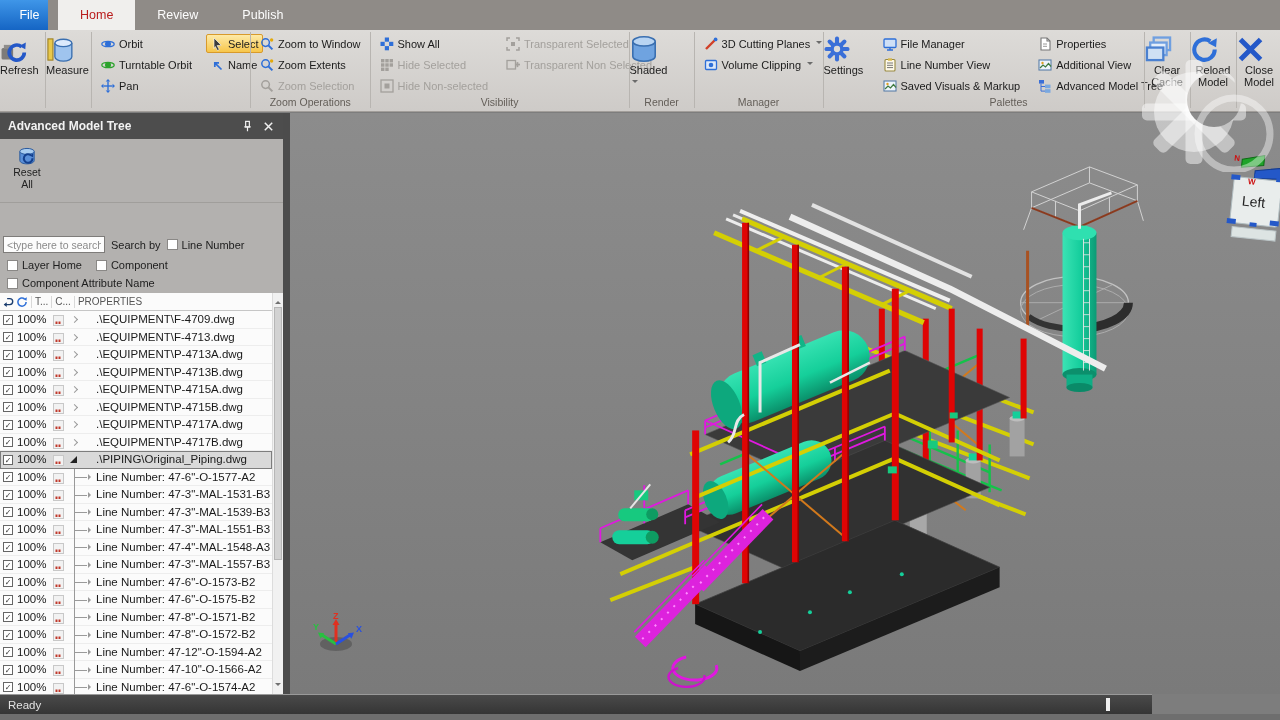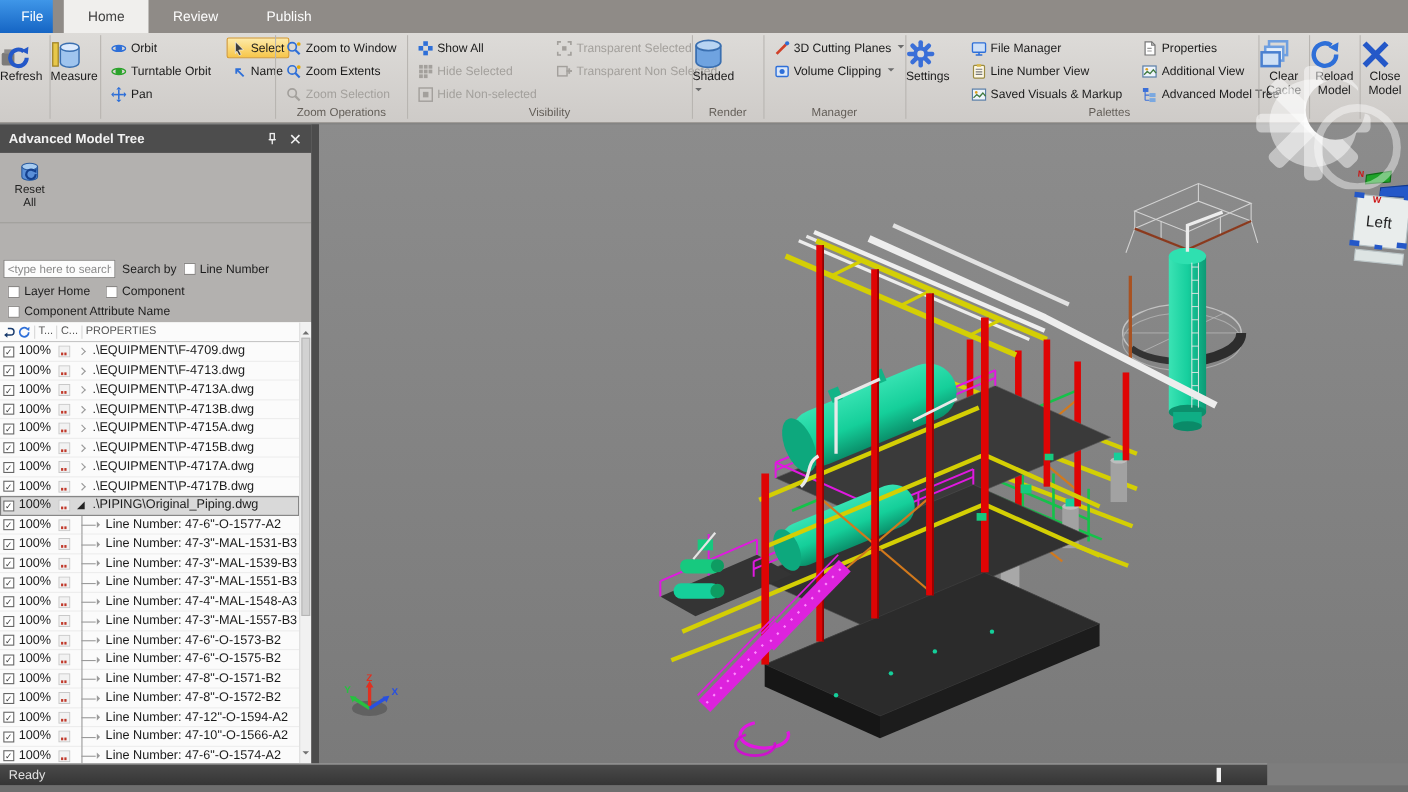--- a/index.html
+++ b/index.html
@@ -3,21 +3,21 @@
 <meta charset="utf-8">
 <style>
   * { margin:0; padding:0; box-sizing:border-box; }
   html,body { width:1280px; height:720px; overflow:hidden; font-family:"Liberation Sans", sans-serif; background:#7d7d7d; }
   #app { position:relative; width:1280px; height:720px; }
 
   
   #tabbar { position:absolute; left:0; top:0; width:1280px; height:30px; background:#8f8b87; display:flex; align-items:stretch; }
   .tab-file { width:48px; background:linear-gradient(#3f96e8,#1565c4); color:#fff; font-size:12.5px; display:flex; align-items:center; justify-content:center;padding-left:11px; }
   .tab { padding:0 22px; font-size:12.5px; color:#fdfdfd; display:flex; align-items:center; justify-content:center; }
-  .tab.active { background:#f0efed; color:#404040; margin-left:10px; }
+  .tab.active { background:#f0efed; color:#b91c1c; margin-left:10px; }
 
   
   #ribbon { position:absolute; left:0; top:30px; width:1280px; height:82px; background:linear-gradient(#dddbd8,#cecbc8); border-bottom:1px solid #a29e9a; display:flex; overflow:hidden; }
   .rgroup { display:flex; flex-direction:column; height:100%; }
   .rcontent { flex:1; display:flex; align-items:flex-start; }
   .rgroup-label { height:16px; text-align:center; font-size:10.5px; color:#635e58; line-height:14px; }
   .vsep { width:1px; background:#b8b5b1; height:76px; margin:2px 0; flex:none; }
   .bigbtn { width:45px; flex:none; display:flex; flex-direction:column; align-items:flex-start; padding-top:4px; font-size:11px; line-height:12px; text-align:center; color:#1b1b1b; cursor:default; }
   .bigbtn .bicon { height:30px; display:flex; align-items:center; }
   .rcol { display:flex; flex-direction:column; gap:2px; padding:4px 5px 0 5px; }
@@ -49,21 +49,21 @@
   #tree-rows { position:absolute; left:0; top:18px; right:11px; bottom:0; overflow:hidden; }
   .trow { position:relative; height:17.5px; line-height:17.5px; font-size:11.5px; color:#1a1a1a; border-bottom:1px solid #ededed; white-space:nowrap; }
   .trow .cb { position:absolute; left:3px; top:3.5px; width:10px; height:10px; background:#fff; border:1px solid #666; font-size:8px; line-height:9px; text-align:center; color:#333; }
   .trow .pct { position:absolute; left:17px; width:30px; }
   .trow .ricon { position:absolute; left:53px; top:3px; }
   .trow .colp { position:absolute; left:72px; top:6px; width:5px; height:5px; border-top:1px solid #9a9a9a; border-right:1px solid #9a9a9a; transform:rotate(45deg); }
   .trow .exp { position:absolute; left:70px; top:5px; width:0; height:0; border-bottom:7px solid #222; border-left:7px solid transparent; }
   .trow .guide { position:absolute; left:74px; top:0; bottom:-1px; border-left:1px solid #999; }
   .trow .conn { position:absolute; left:74px; top:8.5px; width:13px; border-top:1px solid #9a9a9a; }
   .trow .conn:after { content:""; position:absolute; right:-7px; top:-4px; border:3.5px solid transparent; border-left-color:#9a9a9a; }
-  .trow .rlabel { position:absolute; left:84px; }
+  .trow .rlabel { position:absolute; left:96px; }
   .trow.line .rlabel { left:96px; }
   .trow.sel { background:#d9d9d9; outline:1px solid #7d7d7d; outline-offset:-1px; }
   #tree-scroll { position:absolute; right:0; top:0; bottom:0; width:11px; background:#f1f1f1; border-left:1px solid #dcdcdc; }
   .scr-arrow-up, .scr-arrow-dn { position:absolute; left:2px; width:0; height:0; border:3.5px solid transparent; }
   .scr-arrow-up { top:5px; border-bottom-color:#707070; }
   .scr-arrow-dn { bottom:5px; border-top-color:#707070; }
   #scr-thumb { position:absolute; left:1px; top:14px; width:8px; height:63%; background:#d2d2d2; border:1px solid #b6b6b6; }
 
   
   #vp-border { position:absolute; left:283px; top:113px; width:7px; height:581px; background:#4c4c4c; }

